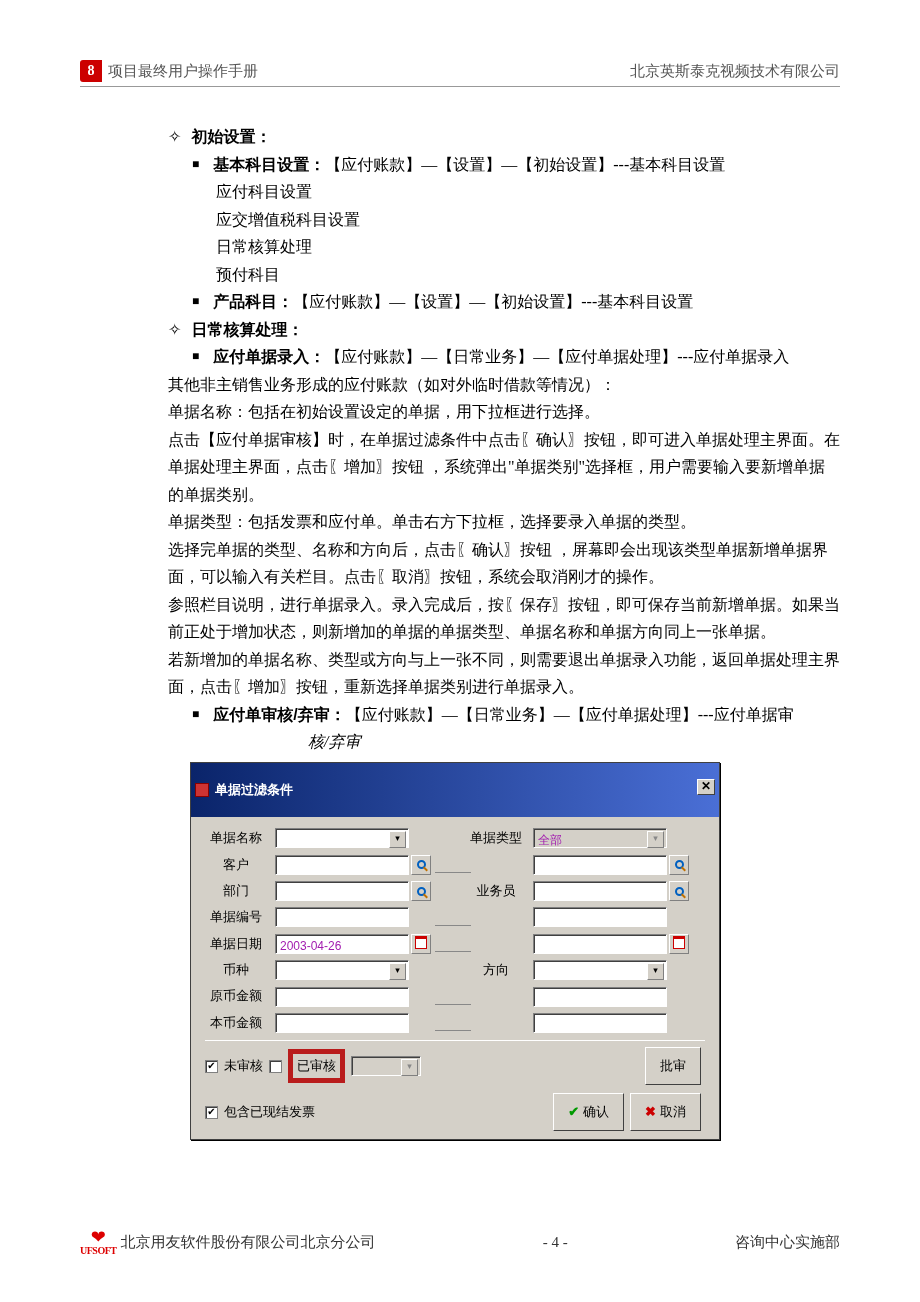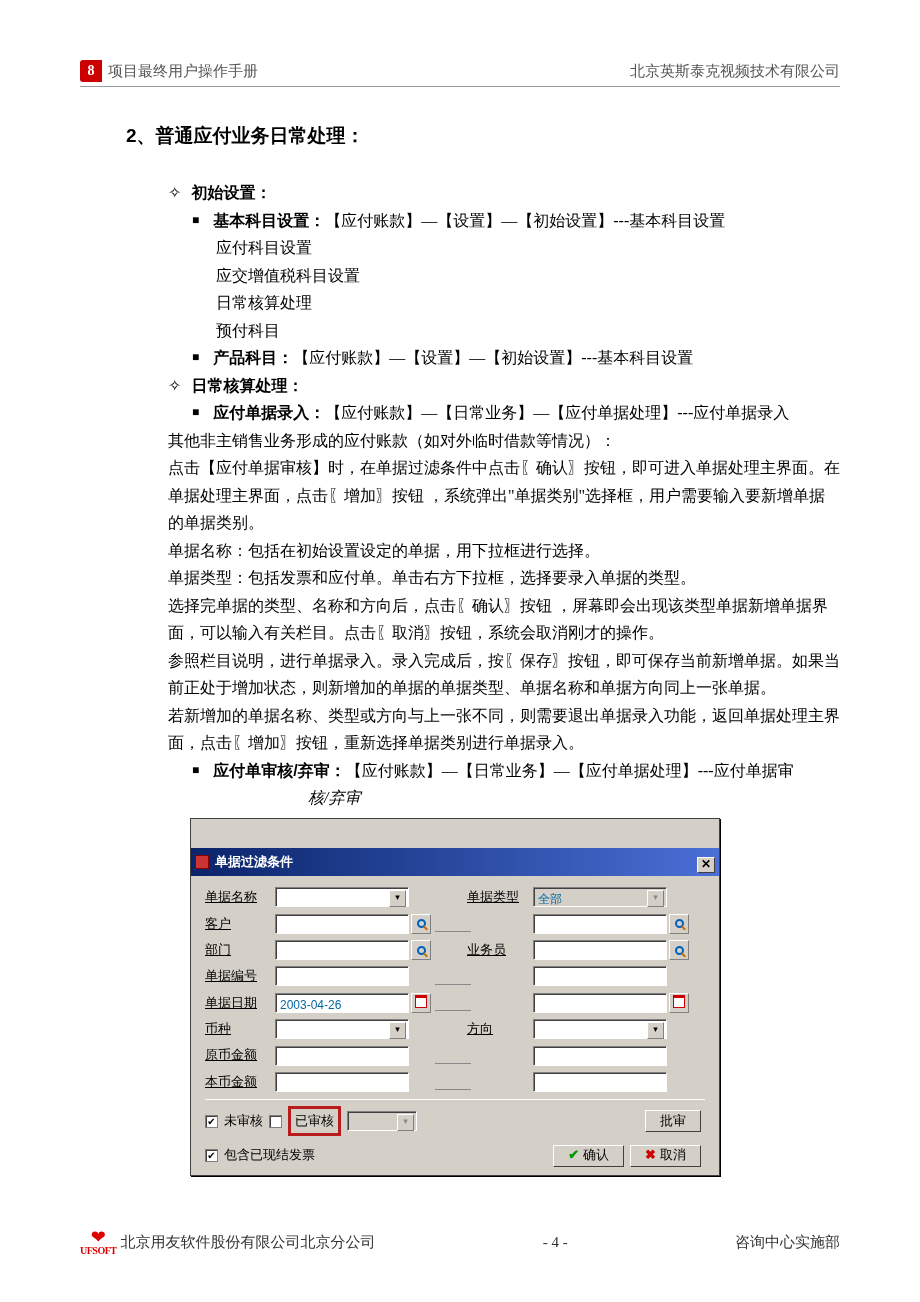--- a/index.html
+++ b/index.html
@@ -14,67 +14,64 @@
   .diamond-item::before { content: "✧"; margin-right: 10px; color: #000; }
   .diamond-label { font-weight: bold; }
   .square-item { margin-left: 42px; }
   .square-item::before { content: "■"; margin-right: 10px; font-size: 12px; position: relative; top: -2px; }
   .square-label { font-weight: bold; font-family: "SimHei", "黑体", sans-serif; text-align: center; }
   .indent1 { margin-left: 66px; }
   .body-text { margin-left: 18px; }
   .center-continue { margin-left: 158px; font-style: italic; }
   .dialog-wrap { margin-left: 40px; margin-top: 6px; }
   .dialog { width: 530px; background: #d4d0c8; border: 1px solid #404040; box-shadow: 1px 1px 0 #000; font-family: "SimSun", sans-serif; font-size: 13px; }
-  .titlebar { background: linear-gradient(to right, #0a246a, #4a6fd6); color: #fff; padding: 3px 4px; display: flex; align-items: flex-end; justify-content: space-between; font-weight: bold; margin-top: 29px; }
+  .titlebar { background: linear-gradient(to right, #0a246a, #4a6fd6); color: #fff; padding: 16px 4px; display: flex; align-items: flex-start; justify-content: space-between; font-weight: bold; }
   .titlebar-left { display: flex; align-items: center; gap: 6px; }
   .tb-icon { width: 14px; height: 14px; background: #cc3333; border: 1px solid #800; }
   .close-btn { width: 18px; height: 16px; background: #d4d0c8; border: 1px solid #fff; border-right-color: #404040; border-bottom-color: #404040; color: #000; font-size: 12px; text-align: center; line-height: 12px; font-weight: bold; }
   .dialog-body { padding: 10px 14px 8px 14px; }
   .form-grid { display: grid; grid-template-columns: 68px 134px 22px 30px 64px 134px 22px; gap: 4px 2px; align-items: center; }
-  .flabel { text-align: left; padding-right: 6px; white-space: nowrap; text-decoration: underline; }
-  .finput { height: 20px; background: #fff; border: 1px solid #808080; border-right-color: #fff; border-bottom-color: #fff; box-shadow: inset 1px 1px 0 #404040; font-size: 12px; padding: 1px 4px; color: #0369a1; }
+  .flabel { text-align: center; padding-right: 6px; white-space: nowrap; }
+  .finput { height: 20px; background: #fff; border: 1px solid #808080; border-right-color: #fff; border-bottom-color: #fff; box-shadow: inset 1px 1px 0 #404040; font-size: 12px; padding: 1px 4px; color: #a21caf; }
   .finput.disabled { background: #d4d0c8; }
   .ficon { width: 20px; height: 20px; background: #d4d0c8; border: 1px solid #fff; border-right-color: #808080; border-bottom-color: #808080; display: flex; align-items: center; justify-content: center; }
   .mag { width: 9px; height: 9px; border: 2px solid #0060c0; border-radius: 50%; position: relative; }
   .mag::after { content: ""; position: absolute; width: 5px; height: 2px; background: #c07000; bottom: -3px; right: -4px; transform: rotate(45deg); }
   .cal { width: 12px; height: 11px; border: 1px solid #c00; position: relative; background: #fff; }
   .cal::before { content: ""; position: absolute; top: -3px; left: -1px; right: -1px; height: 3px; background: #c00; }
   .dash { height: 1px; background: #888; width: 36px; margin: 0 auto; align-self: end; margin-bottom: 3px; }
   .combo { position: relative; }
   .combo::after { content: "▾"; position: absolute; right: 2px; top: 2px; width: 15px; height: 15px; background: #d4d0c8; border: 1px solid #fff; border-right-color: #808080; border-bottom-color: #808080; font-size: 9px; text-align: center; line-height: 13px; color: #000; }
   .combo.disabled::after { color: #888; }
   .dialog-bottom { border-top: 1px solid #fff; margin-top: 6px; padding-top: 6px; display: grid; grid-template-columns: 1fr 1fr; row-gap: 8px; align-items: center; }
   .chk-row { display: flex; align-items: center; gap: 6px; }
   .chk { width: 13px; height: 13px; background: #fff; border: 1px solid #808080; box-shadow: inset 1px 1px 0 #404040; display: flex; align-items: center; justify-content: center; font-size: 10px; }
-  .btn { height: 22px; background: #d4d0c8; border: 1px solid #fff; border-right-color: #404040; border-bottom-color: #404040; padding: 0 14px; display: inline-flex; align-items: center; gap: 4px; font-size: 13px; font-family: Liberation Serif, serif; }
+  .btn { height: 38px; background: #d4d0c8; border: 1px solid #fff; border-right-color: #404040; border-bottom-color: #404040; padding: 0 14px; display: inline-flex; align-items: center; gap: 4px; font-size: 13px; font-family: Liberation Serif, serif; }
   .bottom-right { display: flex; justify-content: flex-end; gap: 6px; padding-right: 4px; }
   .ok-icon { color: #090; font-weight: bold; }
   .x-icon { color: #c00; font-weight: bold; }
-  .boxed { border: 3px solid #b91c1c; padding: 1px 4px; background: #d4d0c8; }
+  .boxed { border: 5px solid #b91c1c; padding: 1px 4px; background: #d4d0c8; }
   .footer { position: absolute; bottom: 46px; left: 80px; right: 80px; display: flex; justify-content: space-between; align-items: center; font-size: 15px; color: #333; }
   .footer-left { display: flex; align-items: center; gap: 4px; }
   .ufsoft { display: flex; flex-direction: column; align-items: center; line-height: 1; }
   .ufsoft-heart { color: #d00; font-size: 18px; }
   .ufsoft-text { color: #d00; font-size: 10px; font-weight: bold; letter-spacing: -0.5px; }
 </style>
 </head>
 <body>
 
 <div class="page">
   <div class="header">
     <div class="header-left">
       <span class="logo">8</span>
       <span>项目最终用户操作手册</span>
     </div>
     <span>北京英斯泰克视频技术有限公司</span>
   </div>
 
-  <div class="section-title">
-    <span>2、</span><span>普通应付业务日常处理：</span>
-  </div>
 
   <div class="content">
     <div class="diamond-item"><span class="diamond-label">初始设置：</span></div>
 
     <div class="square-item">
       <span class="square-label">基本科目设置：</span><span>【应付账款】—【设置】—【初始设置】---基本科目设置</span>
     </div>
     <div class="indent1">应付科目设置</div>
     <div class="indent1">应交增值税科目设置</div>
     <div class="indent1">日常核算处理</div>
@@ -84,22 +81,22 @@
       <span class="square-label">产品科目：</span><span>【应付账款】—【设置】—【初始设置】---基本科目设置</span>
     </div>
 
     <div class="diamond-item"><span class="diamond-label">日常核算处理：</span></div>
 
     <div class="square-item">
       <span class="square-label">应付单据录入：</span><span>【应付账款】—【日常业务】—【应付单据处理】---应付单据录入</span>
     </div>
 
     <div class="body-text">其他非主销售业务形成的应付账款（如对外临时借款等情况）：</div>
+    <div class="body-text">单据名称：包括在初始设置设定的单据，用下拉框进行选择。</div>
     <div class="body-text">点击【应付单据审核】时，在单据过滤条件中点击〖确认〗按钮，即可进入单据处理主界面。在单据处理主界面，点击〖增加〗按钮 ，系统弹出"单据类别"选择框，用户需要输入要新增单据的单据类别。</div>
-    <div class="body-text">单据名称：包括在初始设置设定的单据，用下拉框进行选择。</div>
     <div class="body-text">单据类型：包括发票和应付单。单击右方下拉框，选择要录入单据的类型。</div>
     <div class="body-text">选择完单据的类型、名称和方向后，点击〖确认〗按钮 ，屏幕即会出现该类型单据新增单据界面，可以输入有关栏目。点击〖取消〗按钮，系统会取消刚才的操作。</div>
     <div class="body-text">参照栏目说明，进行单据录入。录入完成后，按〖保存〗按钮，即可保存当前新增单据。如果当前正处于增加状态，则新增加的单据的单据类型、单据名称和单据方向同上一张单据。</div>
     <div class="body-text">若新增加的单据名称、类型或方向与上一张不同，则需要退出单据录入功能，返回单据处理主界面，点击〖增加〗按钮，重新选择单据类别进行单据录入。</div>
 
     <div class="square-item">
       <span class="square-label">应付单审核/弃审：</span><span>【应付账款】—【日常业务】—【应付单据处理】---应付单据审</span>
     </div>
     <div class="center-continue">核/弃审</div>
 

